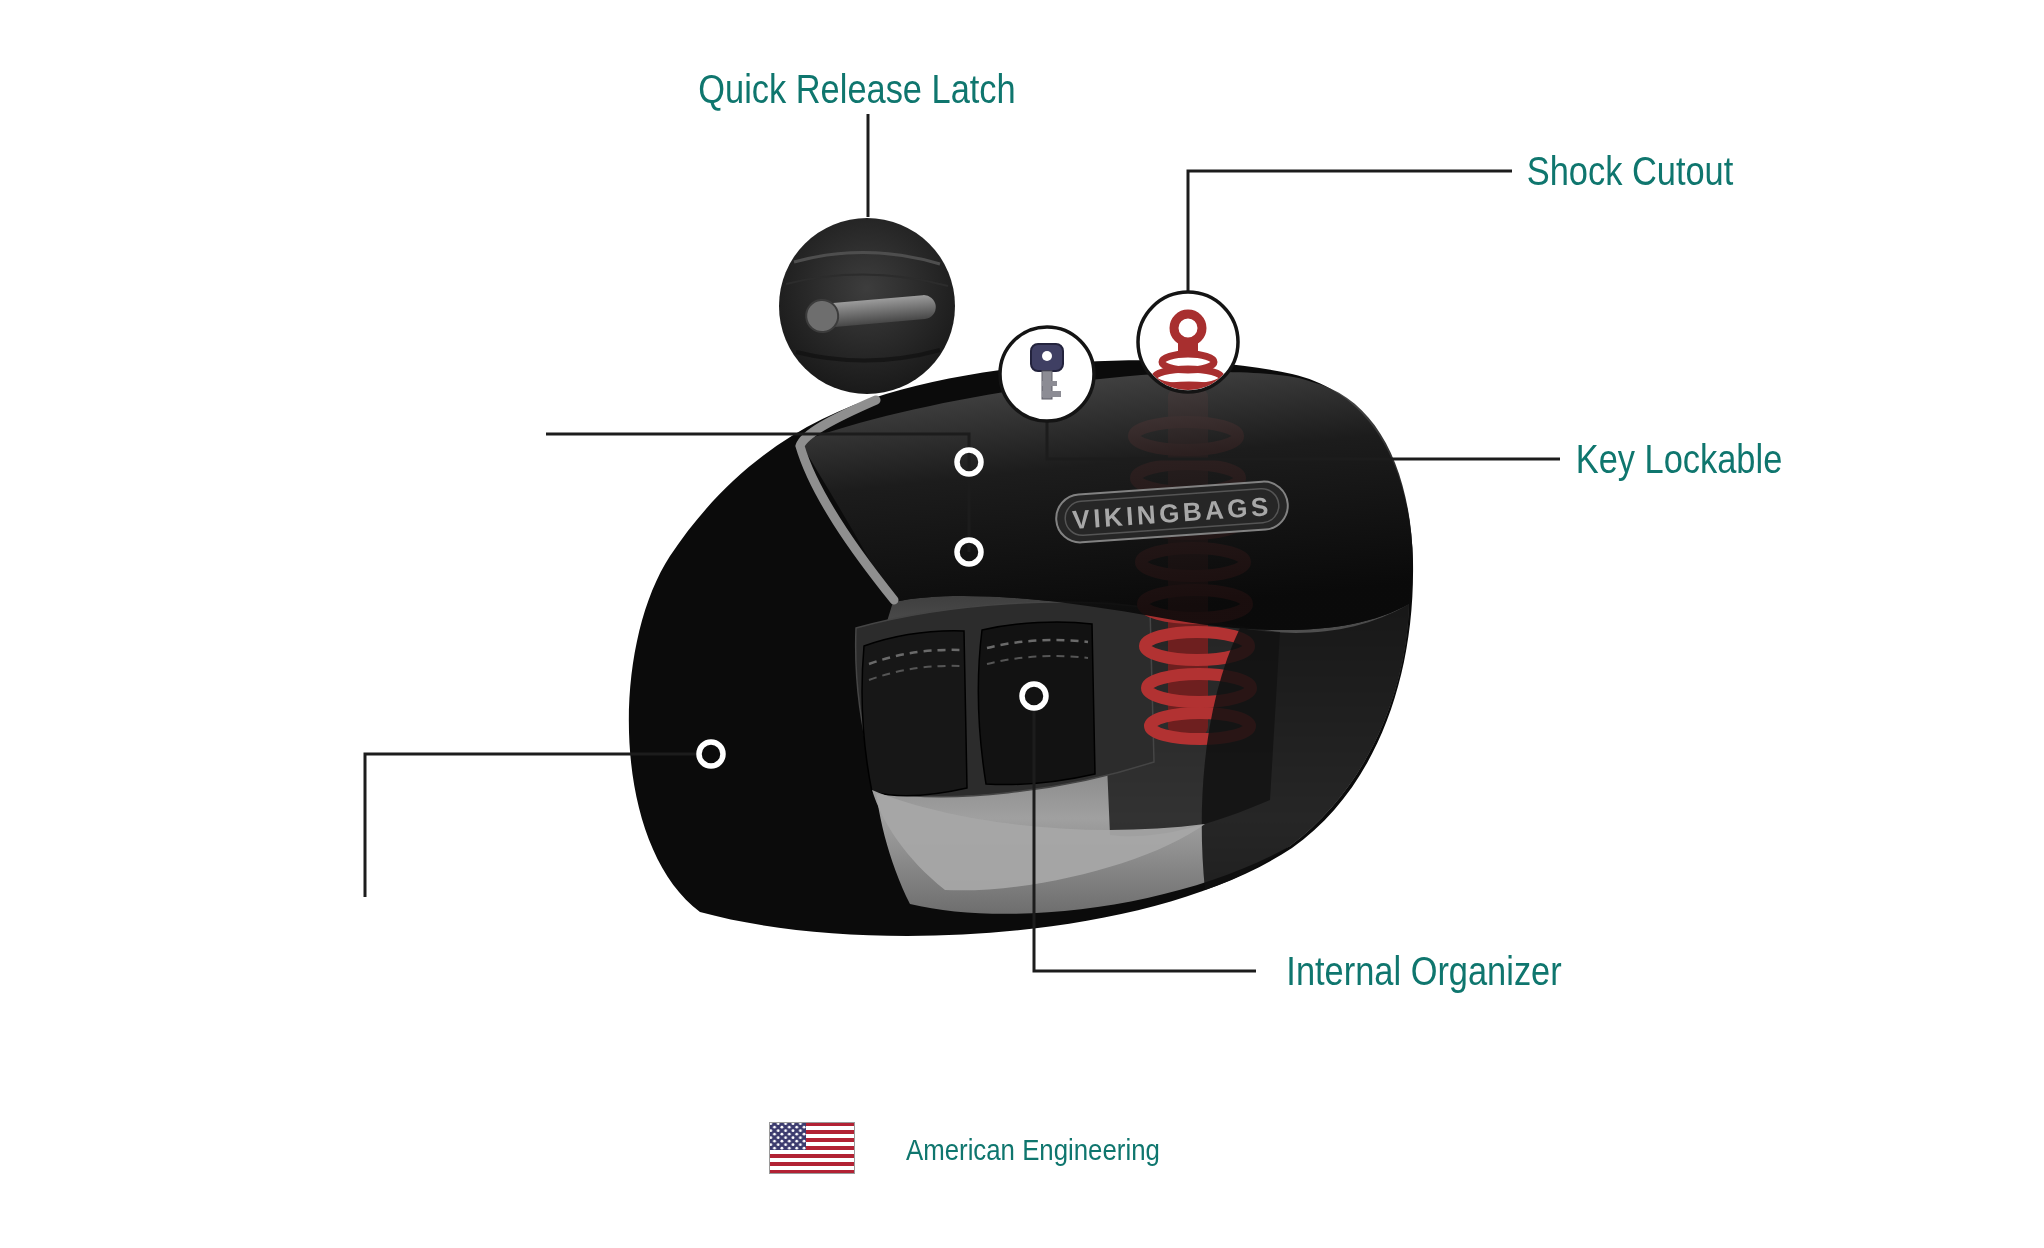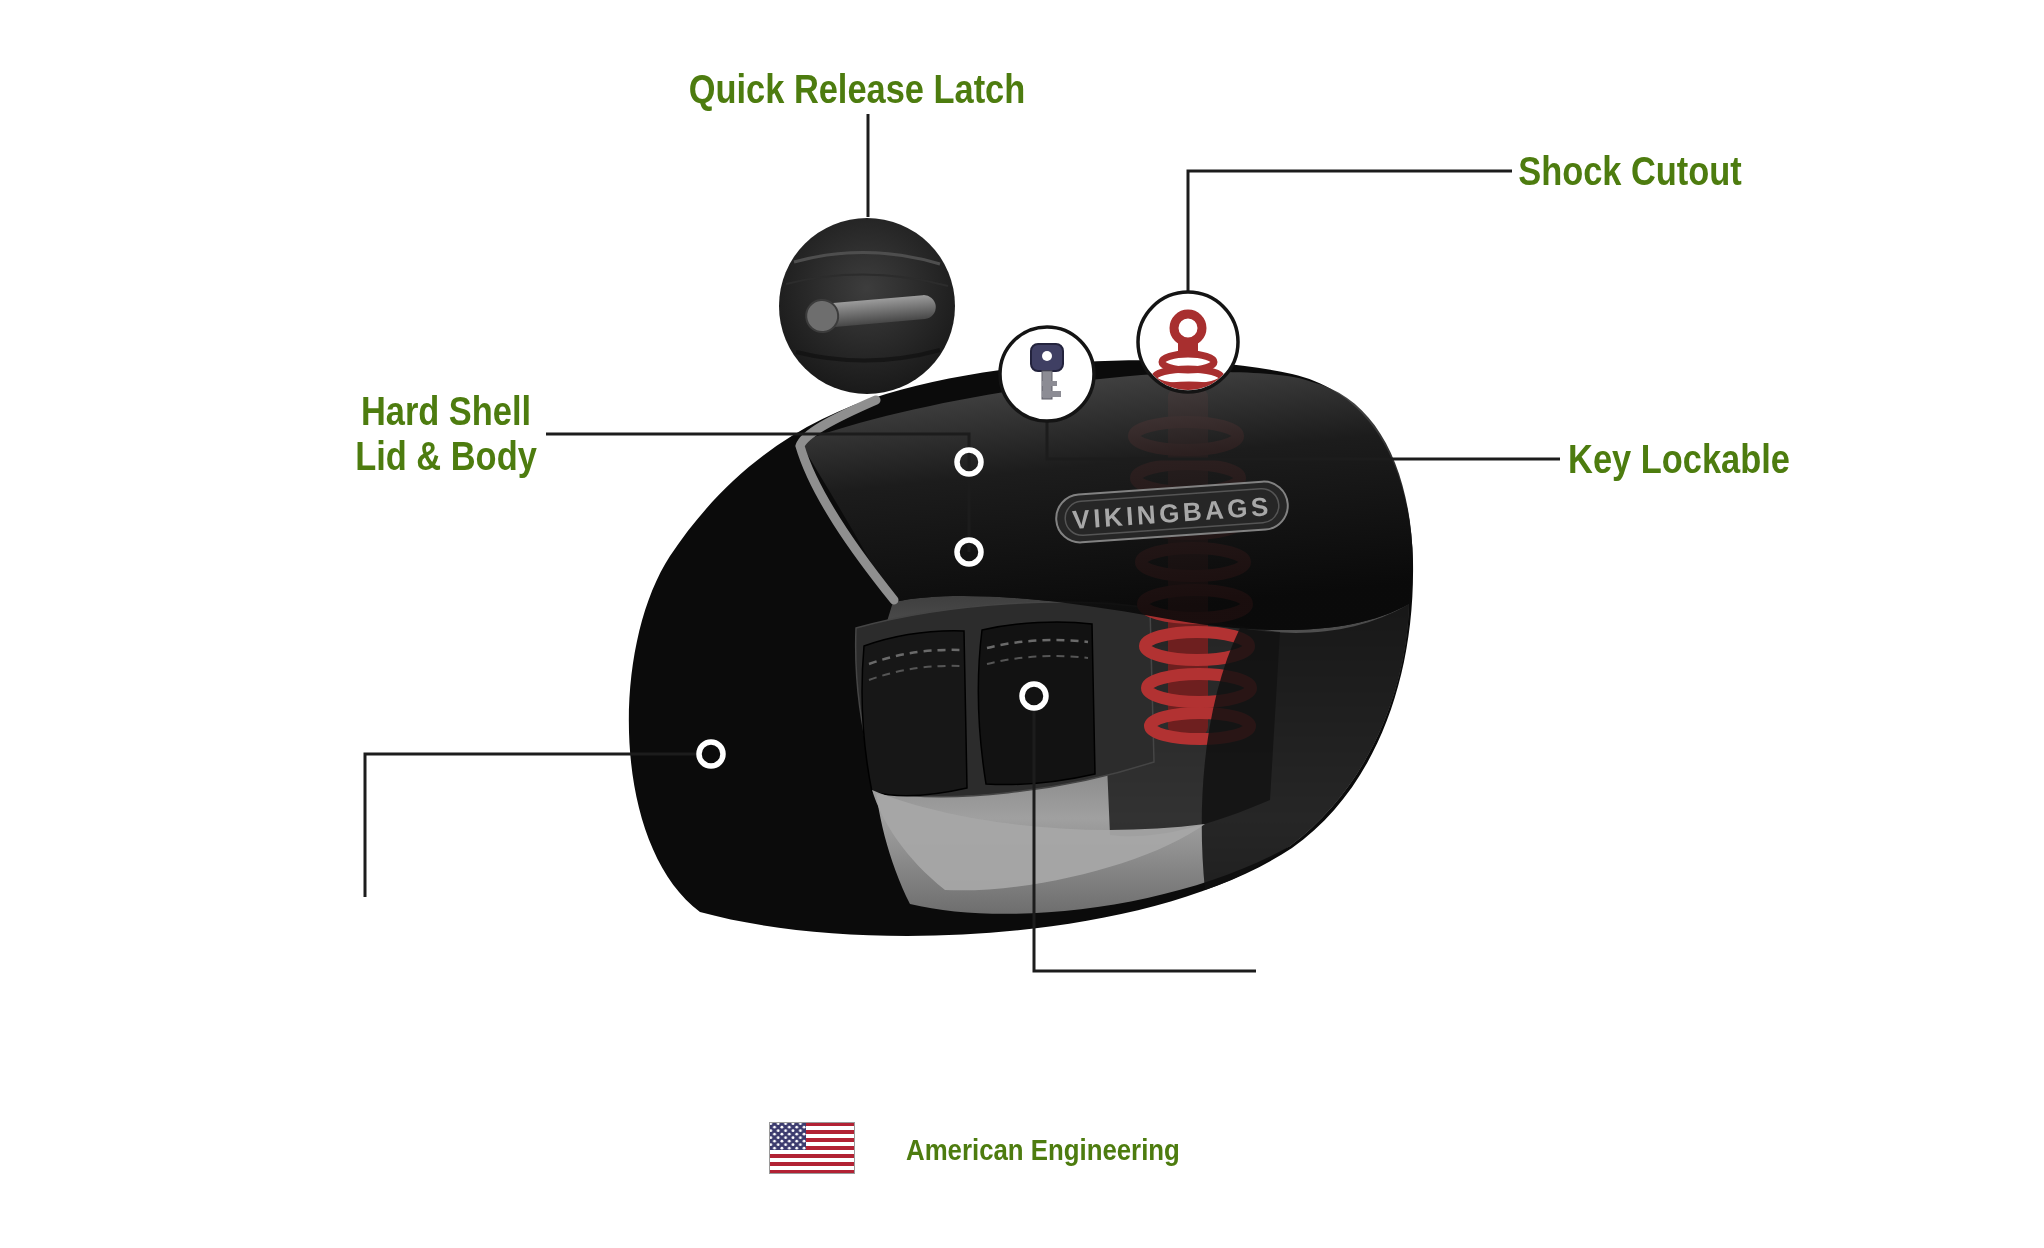--- a/index.html
+++ b/index.html
@@ -2,22 +2,22 @@
 <html><head>
 <meta charset="utf-8">
 <style>
   html,body{margin:0;padding:0;background:#fff;}
   .stage{
     position:relative;width:2044px;height:1248px;background:#ffffff;overflow:hidden;
     font-family:"Liberation Sans", sans-serif;
   }
   .art{position:absolute;left:0;top:0;width:2044px;height:1248px;display:block;}
   .label{
-    position:absolute;z-index:5;white-space:nowrap;color:#4d7c0f;
-    font-weight:700;font-size:40px;line-height:45px;
+    position:absolute;z-index:5;white-space:nowrap;color:#0f766e;
+    font-weight:400;font-size:40px;line-height:45px;
     transform:translate(-50%,-50%);text-align:center;
   }
   .condensed{display:inline-block;transform:scaleX(0.86);}
   .origin-left{transform-origin:left center;}
   .lbl-qrl{left:857px;top:89px;}
   .lbl-shock{left:1630px;top:171px;}
   .lbl-key{left:1679px;top:459px;}
   .lbl-hardshell{left:446px;top:434px;}
   .lbl-weather{left:363px;top:926px;}
   .lbl-organizer{left:1424px;top:971px;}
@@ -175,28 +175,25 @@
   </div>
 
   <div class="label lbl-key">
     <span class="condensed">Key Lockable</span>
   </div>
 
   <div class="label lbl-shock">
     <span class="condensed">Shock Cutout</span>
   </div>
 
-  <div class="label lbl-hardshell">
-    <span class="condensed">
-      <div>Hard Shell</div>
-      <div>Lid &amp; Body</div>
-    </span>
-  </div>
-
-
+
+
+  <div class="label lbl-organizer">
+    <span class="condensed">Internal Organizer</span>
+  </div>
 
   <svg class="flag" width="86" height="52" viewBox="0 0 86 52">
     <rect width="86" height="52" fill="url(#stripePat)"></rect>
     <rect width="37" height="28" fill="#3C3B6E"></rect>
     <rect width="37" height="28" fill="url(#starPat)"></rect>
     <rect x="0.5" y="0.5" width="85" height="51" fill="none" stroke="#9a9a9a" stroke-width="1"></rect>
   </svg>
 
   <div class="label lbl-tagline">
     <span class="condensed origin-left">American Engineering</span>

